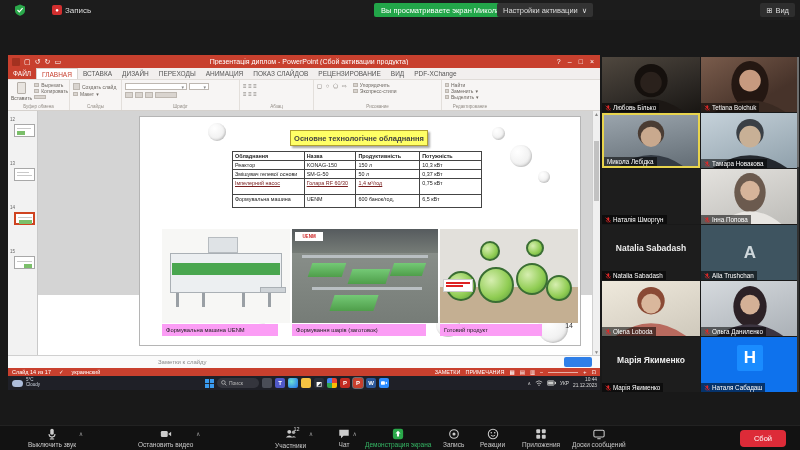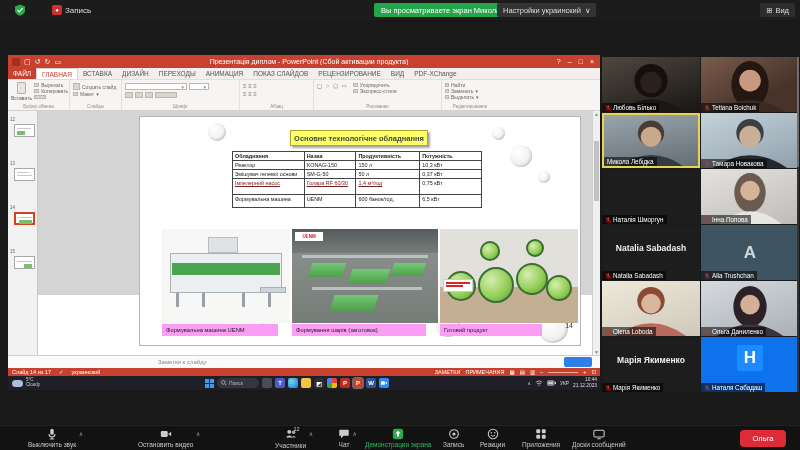--- a/index.html
+++ b/index.html
@@ -153,21 +153,21 @@
   <svg class="ab shield" viewBox="0 0 12 12">
     <path d="M6 0.5 L11 2.5 V6.5 C11 9.5 8.5 11 6 11.7 C3.5 11 1 9.5 1 6.5 V2.5 Z" fill="#2AA84A"></path>
     <path d="M3.5 6 L5.3 7.8 L8.6 4.2" stroke="#fff" stroke-width="1.2" fill="none"></path>
   </svg>
   <div class="ab recbadge">
     <span class="recdot">●</span>
     <span>Запись</span>
   </div>
   <div class="ab banner">Вы просматриваете экран Микола Лебідка</div>
   <div class="ab viewset">
-    <span>Настройки украинский</span>
+    <span>Настройки активации</span>
     <span>∨</span>
   </div>
   <div class="ab viewbtn">
     <span>⊞</span>
     <span>Вид</span>
   </div>
 </div>
 
 <div class="ab share">
 
@@ -742,14 +742,14 @@
       </svg>
     <span>Приложения</span>
   </div>
   <div class="tbi" style="left:572px">
     <svg viewBox="0 0 14 14">
         <rect x="1" y="2.5" width="12" height="8" rx="1.5" stroke="#ccc" fill="none" stroke-width="1.2"></rect>
         <line x1="5" y1="12.5" x2="9" y2="12.5" stroke="#ccc" stroke-width="1.2"></line>
       </svg>
     <span>Доски сообщений</span>
   </div>
-  <div class="leave">Ольга</div>
+  <div class="leave">Сбой</div>
 </div>
 
 </body></html>

